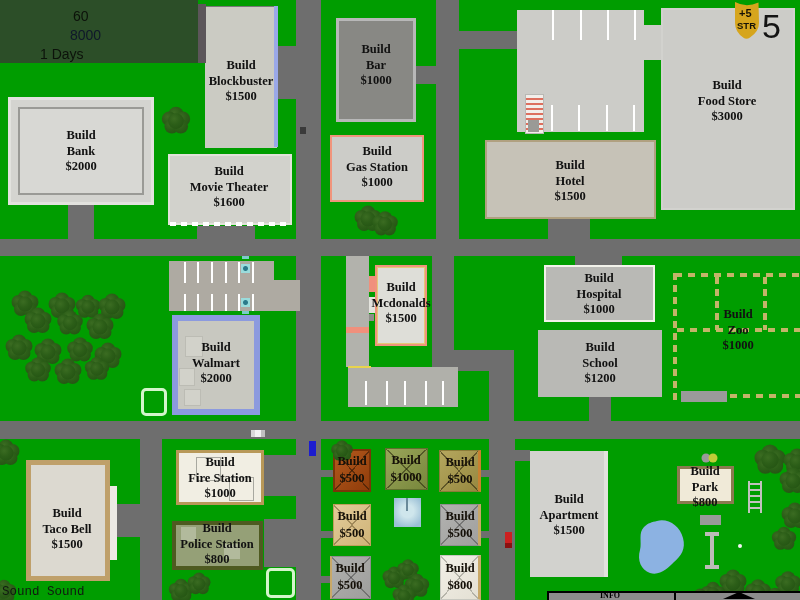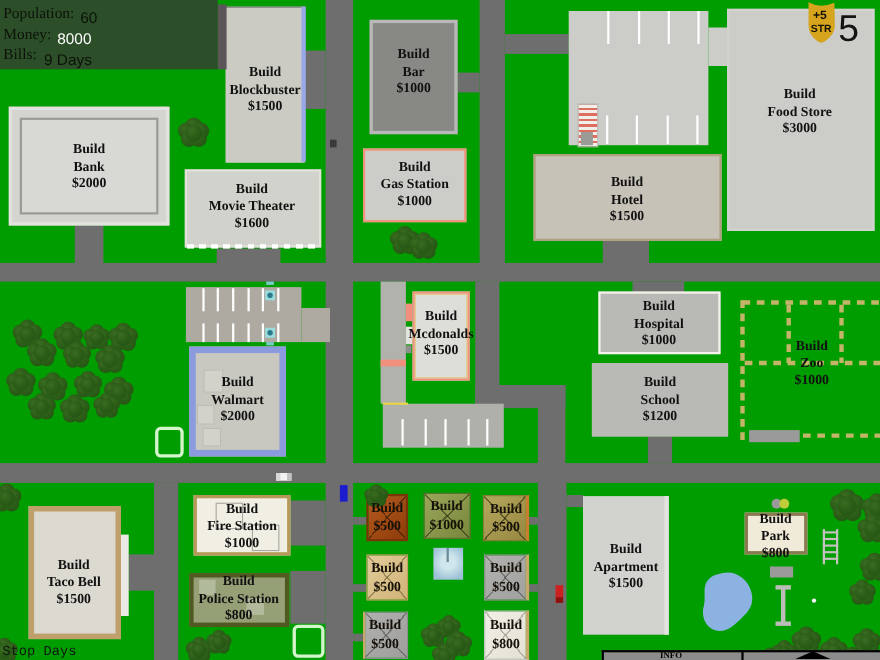--- a/index.html
+++ b/index.html
@@ -370,31 +370,30 @@
 <path d="M735,2 Q746,8 758.5,2.5 L759,23 Q759,31.5 750,37.5 Q746.5,40 743.5,37.8 Q735,32 735,23 Z" fill="#d6a51d"></path>
 <text x="739" y="17" font-family="Liberation Sans,sans-serif" font-size="11" font-weight="bold" fill="#161206">+5</text>
 <text x="737" y="29" font-family="Liberation Sans,sans-serif" font-size="9.5" font-weight="bold" fill="#161206">STR</text>
 </g>
 </svg>
 
 <div class="a" style="left:198px;top:4px;width:8px;height:59px;background:#5c565a"></div>
 
 <div class="a" style="left:0;top:0;width:198px;height:63px;background:#2c4e28"></div>
 
-<div class="a" style="left:3px;top:4px;font:14px 'Liberation Serif',serif;color:#0c120a;line-height:18.8px">Population:<br>Money:<br>Bills:</div>
 
 <div class="a" style="left:73px;top:8px;font:14px 'Liberation Sans',sans-serif;color:#0c120a">60</div>
 
-<div class="a" style="left:52px;top:27px;font:14px 'Liberation Sans',sans-serif;color:#ffffff">8000</div>
-
-<div class="a" style="left:40px;top:46px;font:14px 'Liberation Sans',sans-serif;color:#0c120a">9 Days</div>
+<div class="a" style="left:70px;top:27px;font:14px 'Liberation Sans',sans-serif;color:#0f172a">8000</div>
+
+<div class="a" style="left:40px;top:46px;font:14px 'Liberation Sans',sans-serif;color:#0c120a">1 Days</div>
 
 <div class="a" style="left:762px;top:7px;font:34px 'Liberation Sans',sans-serif;color:#131313">5</div>
 
-<div class="a" style="left:2px;top:585px;font:12.5px 'Liberation Mono',monospace;color:#101810">Stop Days</div>
+<div class="a" style="left:2px;top:585px;font:12.5px 'Liberation Mono',monospace;color:#101810">Sound Sound</div>
 
 <div class="a" style="left:547px;top:591px;width:253px;height:9px;background:#8c8c8c;border-top:2px solid #000;border-left:2px solid #000;box-sizing:border-box"></div>
 
 <div class="a" style="left:580px;top:591px;width:60px;font:bold 8px 'Liberation Serif',serif;color:#000;text-align:center;line-height:9px">INFO</div>
 
 <div class="a" style="left:674px;top:591px;width:2px;height:9px;background:#000"></div>
 
 <div class="a" style="left:723px;top:592px;width:0;height:0;border-left:16px solid transparent;border-right:16px solid transparent;border-bottom:7px solid #000"></div>
 
 </div>

